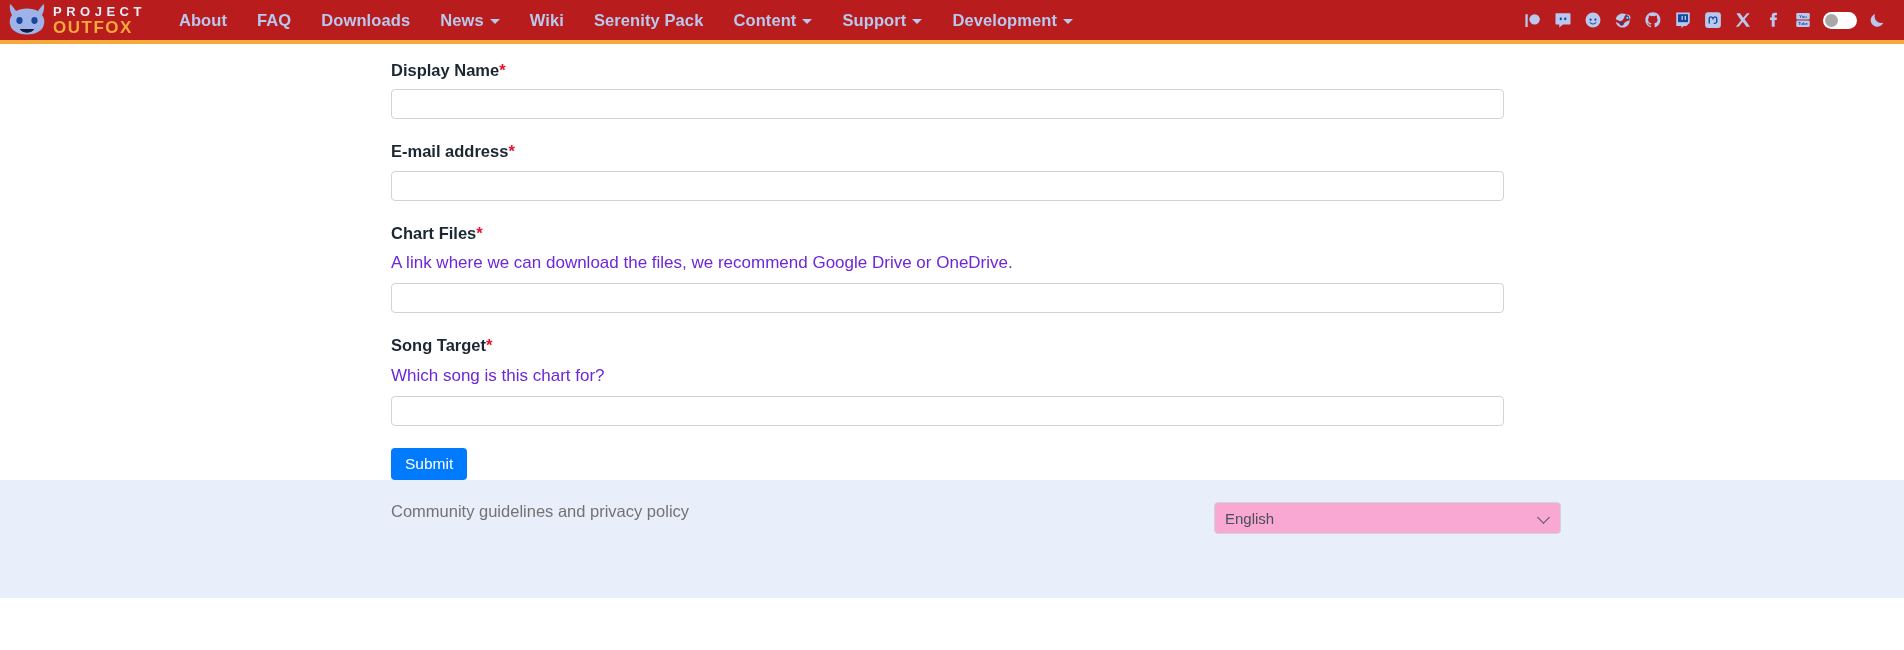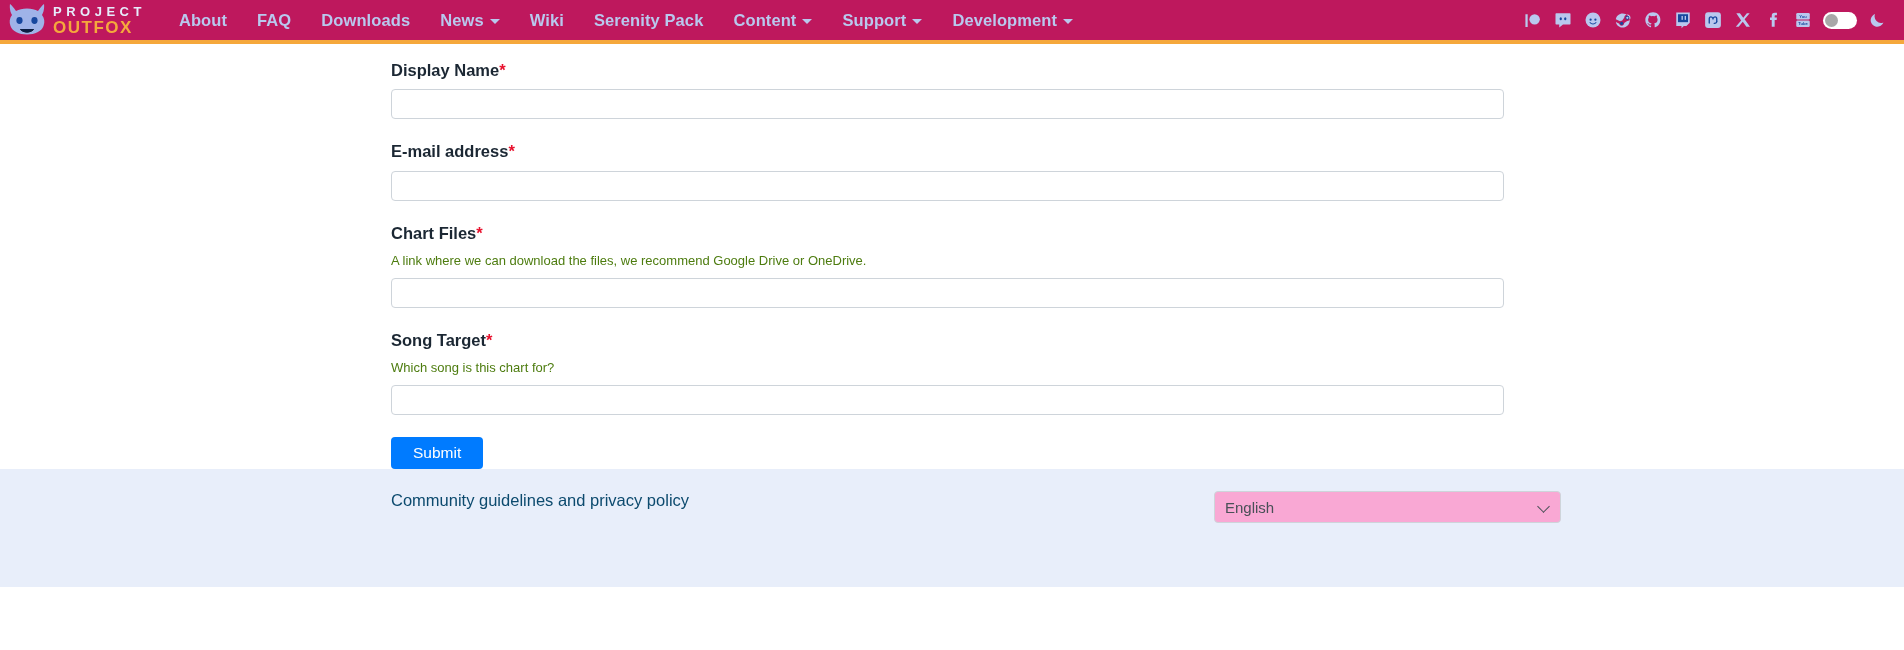--- a/index.html
+++ b/index.html
@@ -8,21 +8,21 @@
     width: 1904px; height: 650px;
     overflow: hidden;
     background: #ffffff;
     font-family: "Liberation Sans", sans-serif;
   }
 
   
   .navbar {
     position: relative;
     height: 44px;
-    background: #be185d;
+    background: #b91c1c;
     display: flex;
     align-items: center;
     padding: 0 14px 0 8px;
     border-bottom: 4px solid #f5a83c;
   }
   .brand {
     display: flex;
     align-items: center;
     height: 44px;
     margin-right: 22px;
@@ -110,22 +110,22 @@
   .field-group { margin-bottom: 4px; }
   .field-label {
     font-size: 16.5px;
     font-weight: bold;
     color: #1b2733;
     margin: 0 0 8px 0;
     line-height: 1.3;
   }
   .req { color: #e8112d; font-weight: bold; }
   .field-help {
-    font-size: 13px;
-    color: #4d7c0f;
+    font-size: 17px;
+    color: #6d28d9;
     margin: 0 0 8px 0;
     line-height: 1.35;
   }
   .text-input {
     display: block;
     width: 1113px;
     height: 30px;
     border: 1px solid #ced4da;
     border-radius: 4px;
     background: #ffffff;
@@ -137,21 +137,21 @@
     margin-bottom: 22px;
   }
 
   .submit-btn {
     background: #007bff;
     color: #ffffff;
     border: none;
     border-radius: 4px;
     font-size: 15.5px;
     font-family: "Liberation Sans", sans-serif;
-    padding: 7px 22px;
+    padding: 7px 14px;
     cursor: pointer;
     line-height: 1.2;
   }
 
   
   .footer {
     flex: 0 0 auto;
     height: 118px;
     background: #e8eefa;
     display: flex;
@@ -169,21 +169,21 @@
     line-height: 1.4;
   }
   .footer-link {
     color: #3d6fd6;
     text-decoration: none;
     cursor: pointer;
   }
   .footer-link-block {
     display: inline-block;
     font-size: 16.5px;
-    color: #0c4a6e;
+    color: #737373;
     text-decoration: none;
     cursor: pointer;
   }
 
   .lang-wrap {
     margin-left: 83px;
     margin-top: 0px;
   }
   .lang-select {
     width: 347px;

